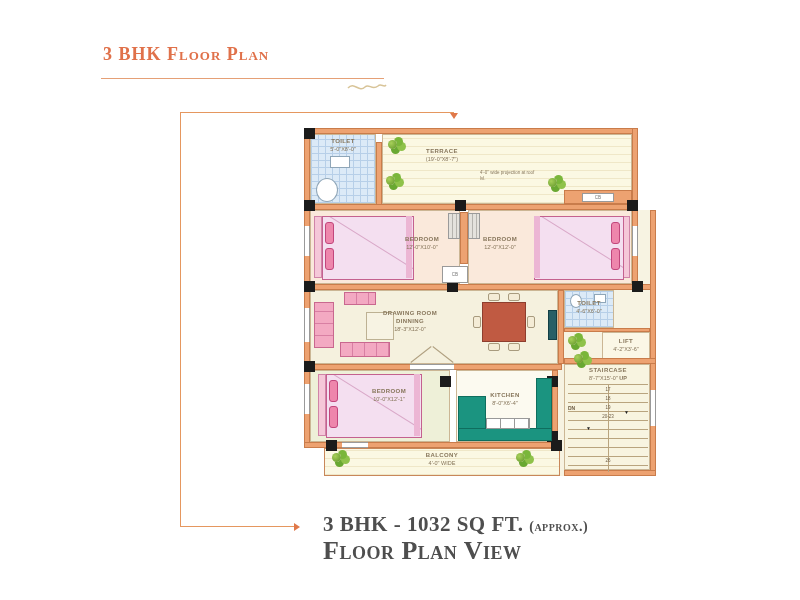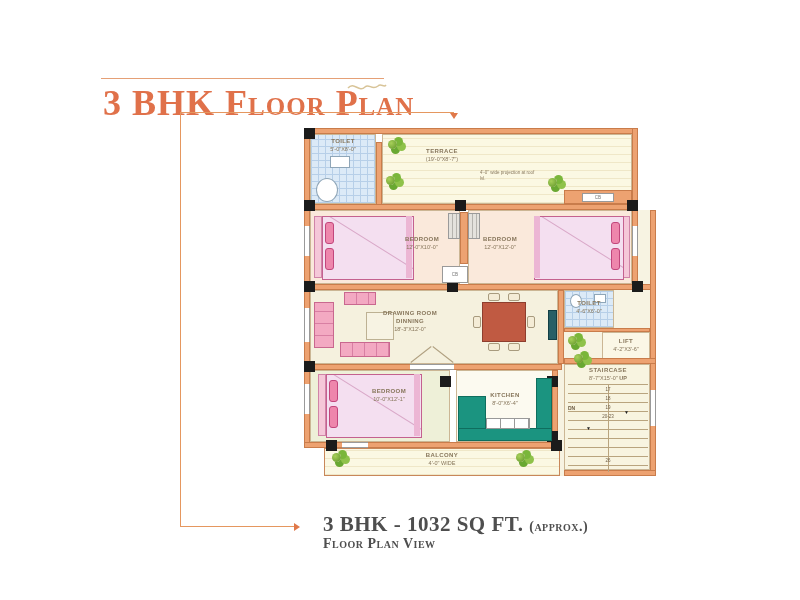--- a/index.html
+++ b/index.html
@@ -1,34 +1,34 @@
 <!DOCTYPE html>
 <html><head>
 <meta charset="utf-8">
 <style>
   html,body{margin:0;padding:0;background:#fff;}
   #stage{position:relative;width:800px;height:600px;background:#ffffff;overflow:hidden;
          font-family:"Liberation Sans",sans-serif;}
   
   #title{position:absolute;left:103px;top:44px;font-family:"Liberation Serif",serif;
-         font-variant:small-caps;font-weight:bold;font-size:36px;color:#E0714A;letter-spacing:1px;margin-top:38px;}
+         font-variant:small-caps;font-weight:bold;font-size:18px;color:#E0714A;letter-spacing:1px;}
   #title-rule{position:absolute;left:101px;top:78px;width:283px;height:1px;background:#E5A076;}
   #flourish{position:absolute;left:346px;top:80px;}
   
   .conn{position:absolute;background:#E5975F;}
   .arr-down{position:absolute;width:0;height:0;border-left:4px solid transparent;
             border-right:4px solid transparent;border-top:6px solid #E0784A;}
   .arr-right{position:absolute;width:0;height:0;border-top:4px solid transparent;
              border-bottom:4px solid transparent;border-left:6px solid #E0784A;}
   
   #footer{position:absolute;left:323px;top:512px;color:#4e4e4e;font-family:"Liberation Serif",serif;
           font-variant:small-caps;font-weight:600;line-height:1.15;}
   #footer .l1{font-size:21px;letter-spacing:.5px;}
   #footer .l1 .approx{font-size:14px;}
-  #footer .l2{font-size:14px;letter-spacing:.5px;}
+  #footer .l2{font-size:26px;letter-spacing:.5px;}
   
   #plan{position:absolute;left:302px;top:126px;width:356px;height:356px;}
   .wall{position:absolute;background:#EDA271;border:1px solid #C97C4B;box-sizing:border-box;}
   .col{position:absolute;width:11px;height:11px;background:#1b1b1b;}
   .room{position:absolute;box-sizing:border-box;border:1px solid #CBB694;}
   .tile{background-color:#DCEAF7;
         background-image:repeating-linear-gradient(0deg,#B7CFE8 0 1px,transparent 1px 7px),
                          repeating-linear-gradient(90deg,#B7CFE8 0 1px,transparent 1px 7px);}
   .gridc{background-color:#FBF8E3;
          background-image:repeating-linear-gradient(0deg,#EFE7C8 0 1px,transparent 1px 8px);}

